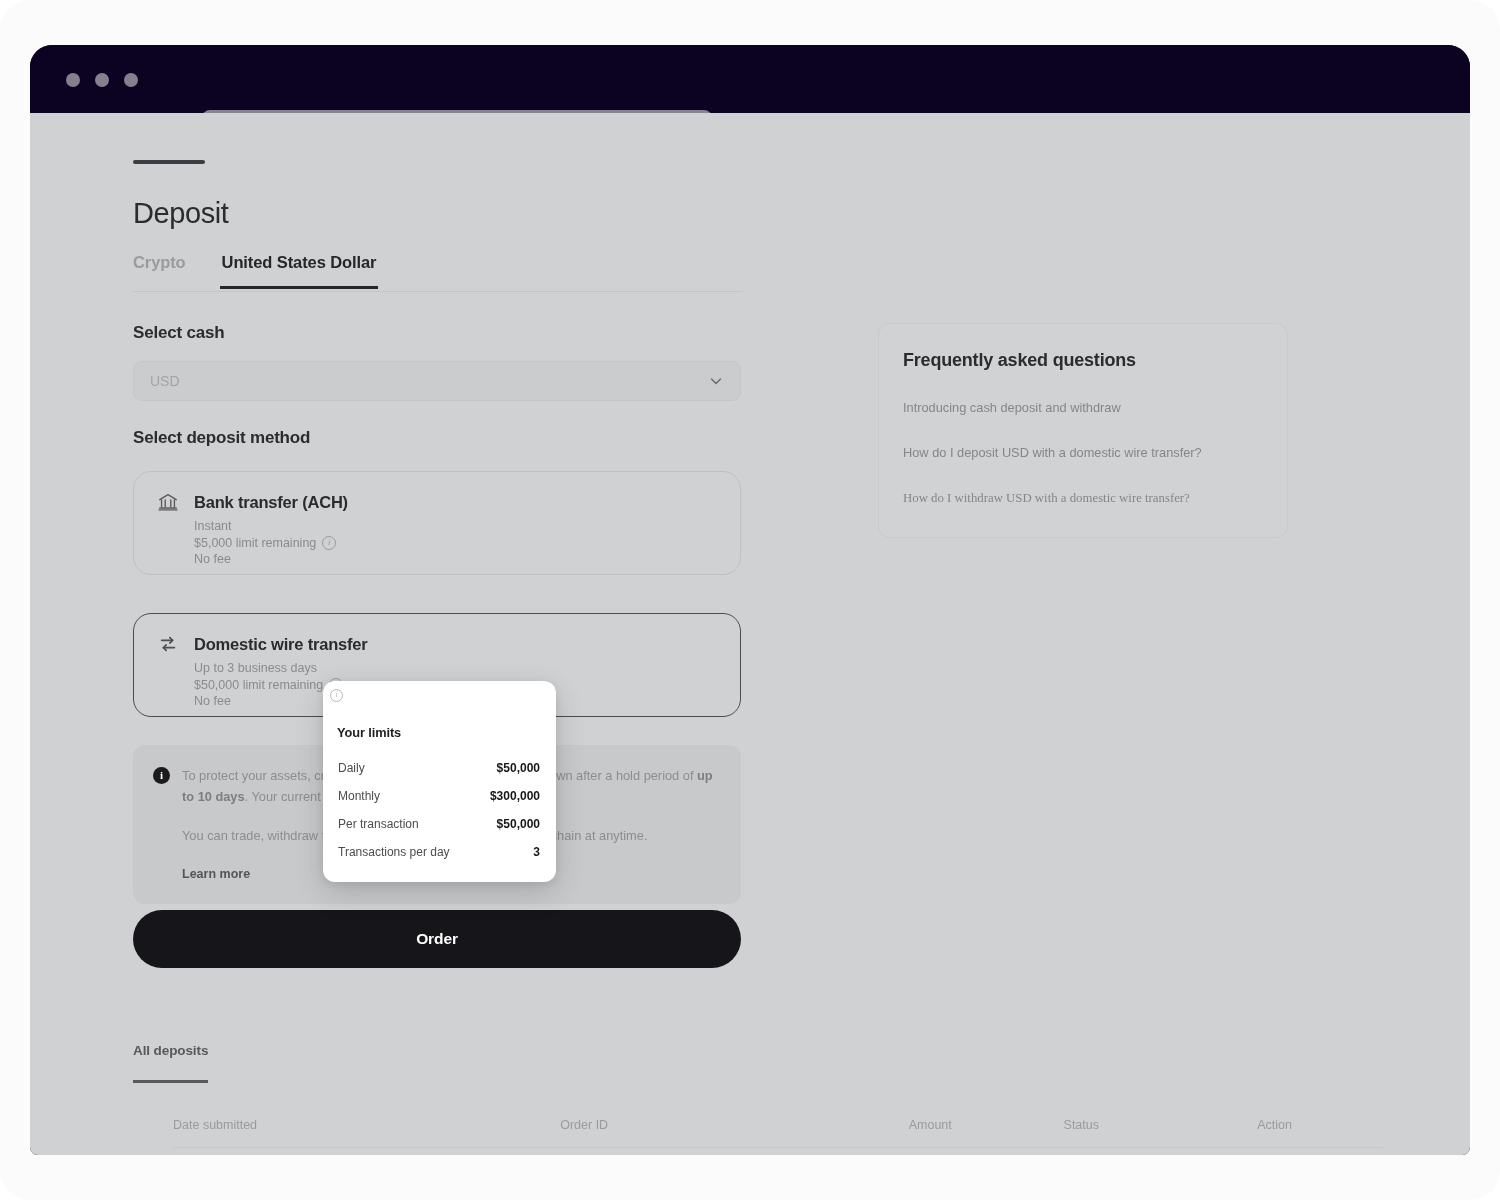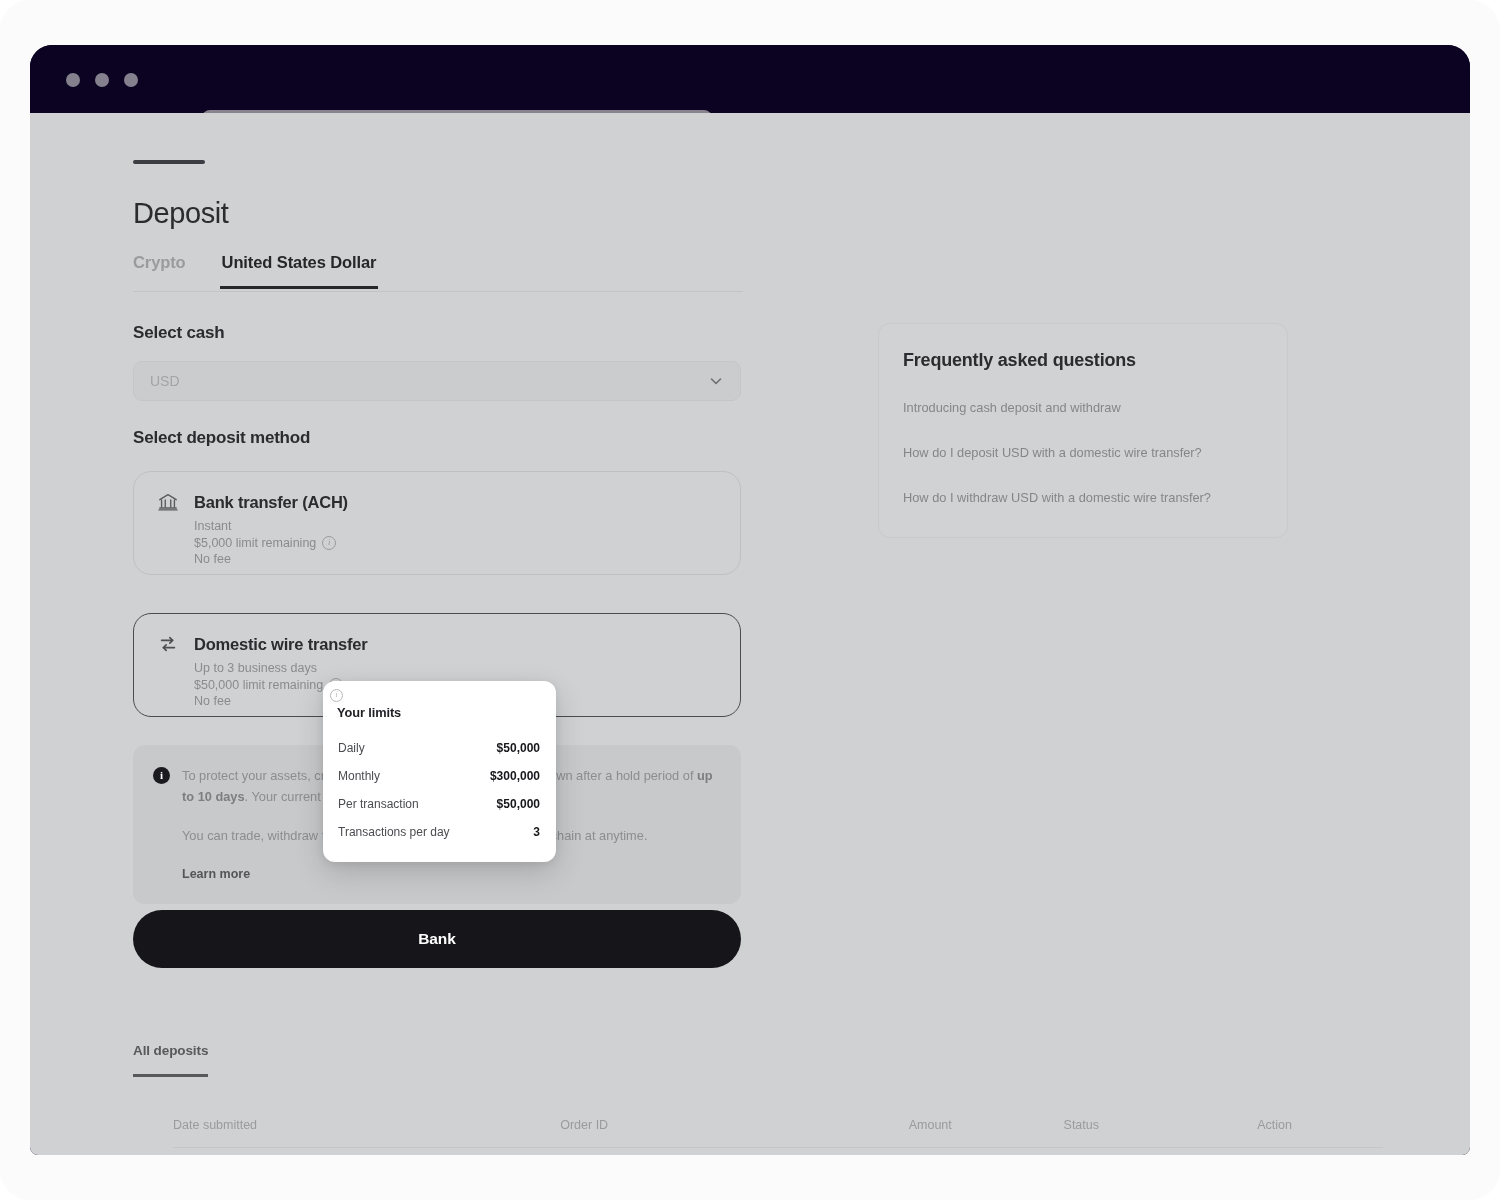--- a/index.html
+++ b/index.html
@@ -285,21 +285,21 @@
   .deposits-section {
     position: absolute;
     left: 0; top: 928px;
     width: 1250px;
   }
   .deposits-tab {
     display: inline-block;
     font-size: 13.5px;
     font-weight: bold;
     color: #58595c;
-    padding-bottom: 16px;
+    padding-bottom: 22px;
     border-bottom: 3px solid #58595c;
     letter-spacing: -0.1px;
   }
   .table {
     position: absolute;
     left: 0; top: 62px;
     width: 1250px;
   }
   .table-row {
     display: flex;
@@ -341,21 +341,21 @@
     margin-bottom: 28px;
   }
   .faq-item {
     font-size: 12.8px;
     color: #85868a;
     line-height: 18px;
     margin-bottom: 27px;
     text-decoration: none;
     display: block;
   }
-  .faq-item:last-child { margin-bottom: 0; }
+  .faq-item:last-child { margin-bottom: 0; font-family: Liberation Serif, serif; }
 
   
   .tooltip {
     position: absolute;
     left: 190px;
     top: 568px;
     width: 233px;
     background: #ffffff;
     border-radius: 12px;
     box-shadow: 0 10px 30px rgba(0,0,0,0.16), 0 2px 8px rgba(0,0,0,0.08);
@@ -375,20 +375,21 @@
     text-align: center;
     font-family: "Liberation Serif", serif;
     font-style: italic;
   }
   .tooltip-title {
     font-size: 12.8px;
     font-weight: bold;
     color: #1f1f24;
     padding: 24px 0 14px 14px;
     letter-spacing: -0.1px;
+    margin-top: 20px;
   }
   .limit-row {
     display: flex;
     justify-content: space-between;
     align-items: center;
     padding: 7px 16px 7px 15px;
   }
   .limit-label {
     font-size: 12px;
     color: #4b4c50;
@@ -490,21 +491,21 @@
             <div class="notice-row">
               <span class="notice-badge">i</span>
               <div class="notice-body">
                 <p class="notice-p"><span>To protect your assets, crypto purchased with cash can be withdrawn after a hold period of </span><b>up to 10 days</b><span>. Your current hold balance is 1,000 USDT.</span></p>
                 <p class="notice-p">You can trade, withdraw funds, or withdraw crypto you deposit onchain at anytime.</p>
                 <a class="notice-link" href="#">Learn more</a>
               </div>
             </div>
           </div>
 
-          <button class="next-btn">Bank</button>
+          <button class="next-btn">Order</button>
 
           <div class="tooltip">
             <span class="tooltip-icon">i</span>
             <div class="tooltip-title">Your limits</div>
             <div class="limit-row">
               <span class="limit-label">Daily</span>
               <span class="limit-value">$50,000</span>
             </div>
             <div class="limit-row">
               <span class="limit-label">Monthly</span>

